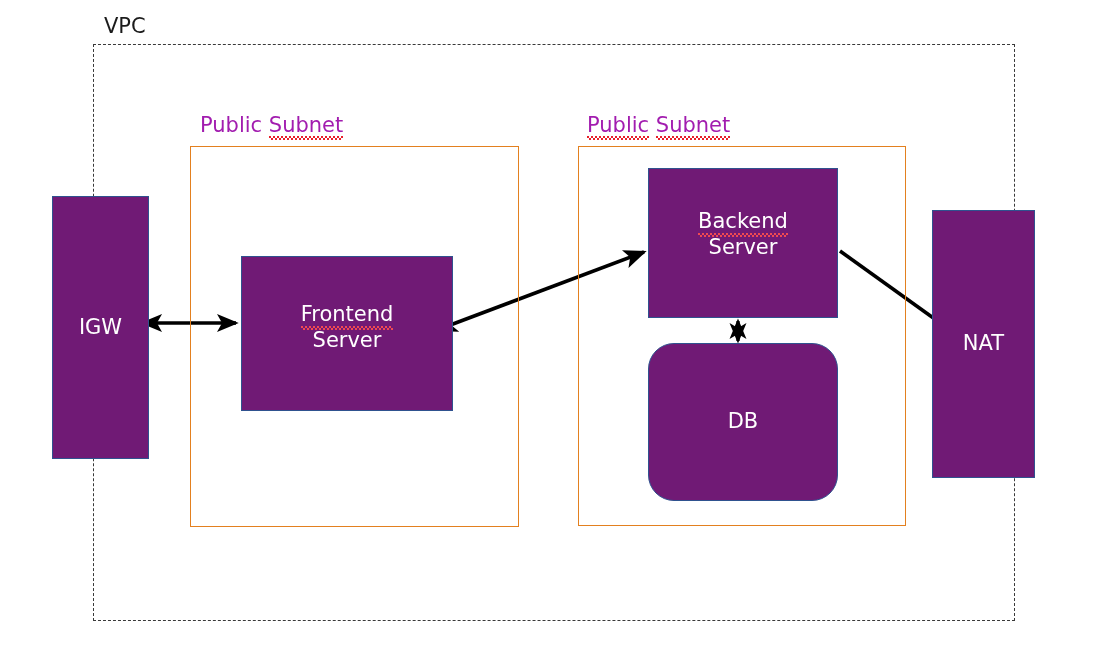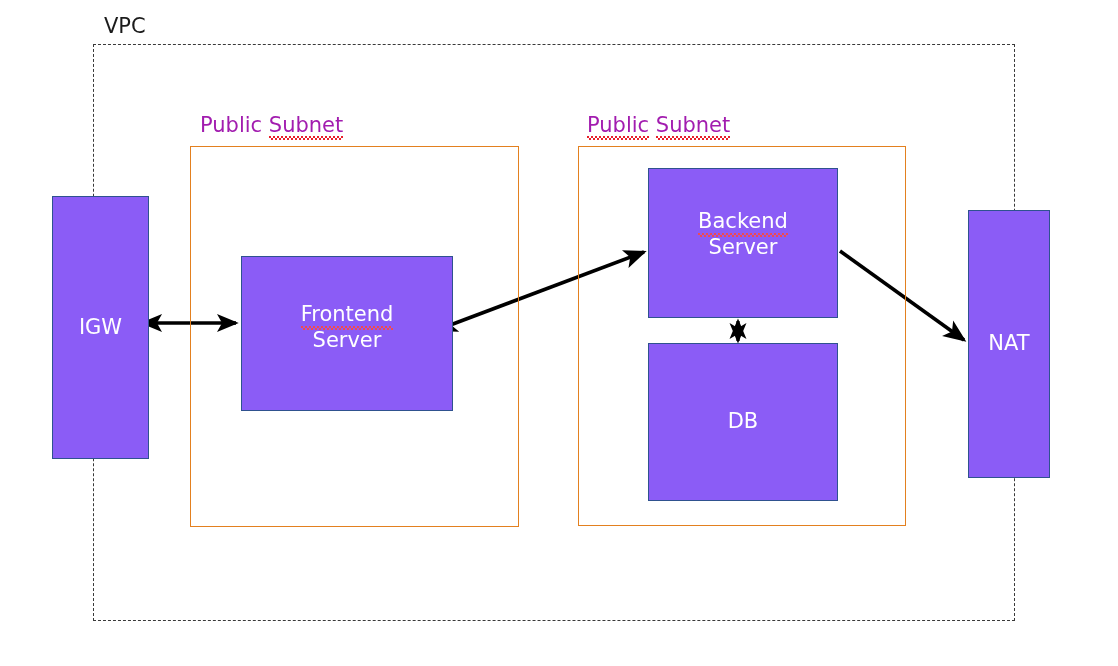--- a/index.html
+++ b/index.html
@@ -94,39 +94,39 @@
   }
   .sp-light::after {
     background-image:
       linear-gradient(45deg, transparent 40%, #f04a52 40%, #f04a52 60%, transparent 60%),
       linear-gradient(-45deg, transparent 40%, #f04a52 40%, #f04a52 60%, transparent 60%);
   }
 
   
   .node {
     position: absolute;
-    background: #8b5cf6;
+    background: #701a75;
     border: 1px solid #2F528F;
     box-sizing: border-box;
     display: flex;
     align-items: center;
     justify-content: center;
     text-align: center;
     color: #ffffff;
     font-size: 21px;
     line-height: 1.22;
     z-index: 4;
   }
   .node .node-text { padding: 0 4px; }
 
   #node-igw      { left: 52px;  top: 196px; width: 97px;  height: 263px; }
   #node-frontend { left: 241px; top: 256px; width: 212px; height: 155px; }
   #node-backend  { left: 648px; top: 168px; width: 190px; height: 150px; }
-  #node-db       { left: 648px; top: 343px; width: 190px; height: 158px; }
-  #node-nat      { left: 968px; top: 210px; width: 82px;  height: 268px; justify-content: center; }
+  #node-db       { left: 648px; top: 343px; width: 190px; height: 158px; border-radius: 26px; }
+  #node-nat      { left: 932px; top: 210px; width: 103px;  height: 268px; justify-content: center; }
 
   
   #node-backend { align-items: center; }
   #node-backend .node-text { transform: translateY(-8px); }
   #node-frontend .node-text { transform: translateY(-6px); }
 </style>
 </head>
 <body>
 
 <div id="canvas">

